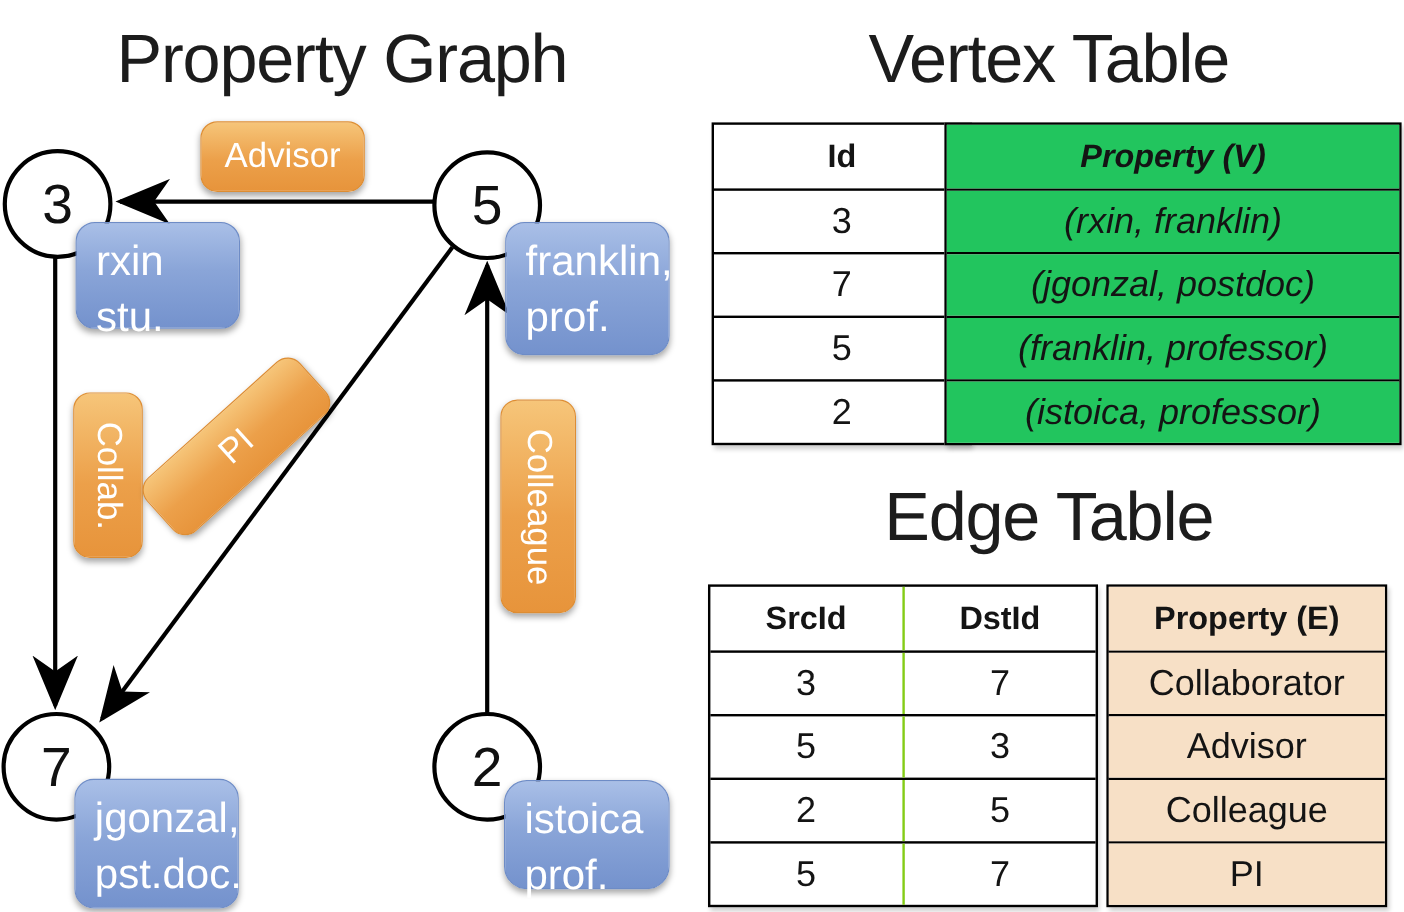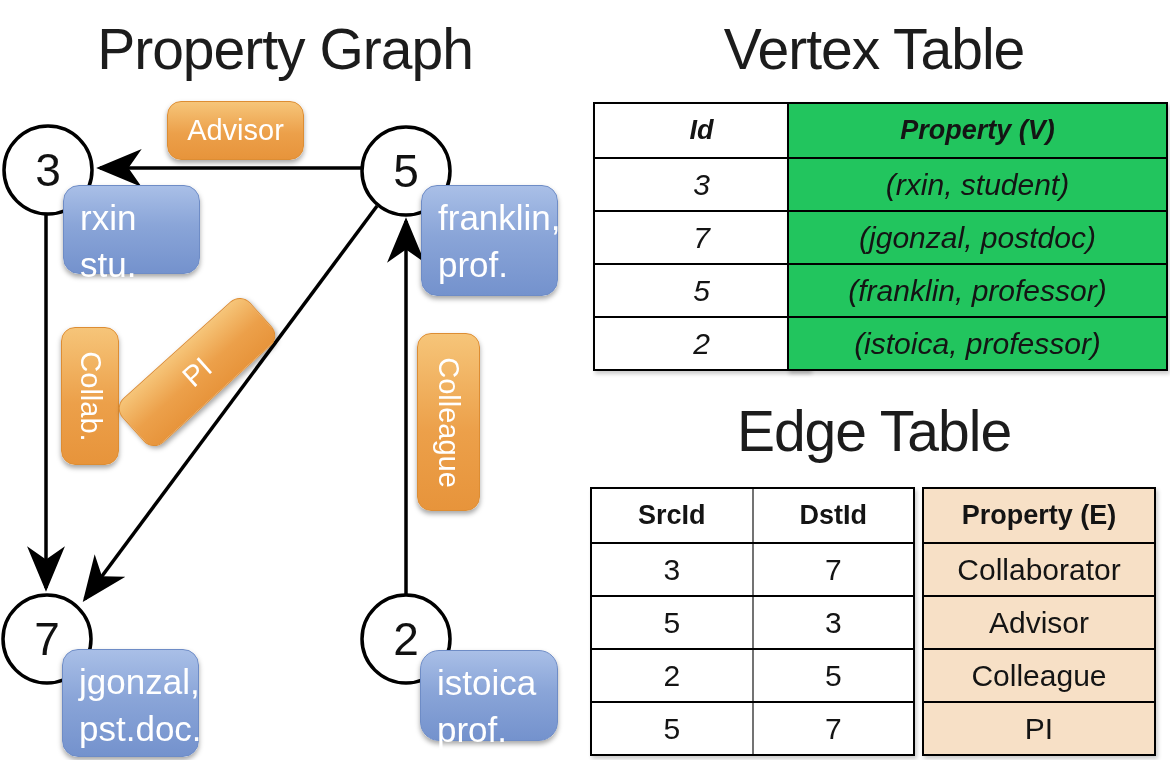--- a/index.html
+++ b/index.html
@@ -46,21 +46,21 @@
   .tbl {
     position:absolute; box-sizing:border-box; border:2px solid #000;
     background:#fff; box-shadow:2px 3px 4px rgba(0,0,0,0.2);
   }
   .tbl .row { box-sizing:border-box; height:53px; border-top:2px solid #000; display:flex; }
   .tbl .row:first-child { border-top:none; }
   .tbl .cell {
     flex:1; display:flex; align-items:center; justify-content:center;
     font-size:30px; color:#141414; white-space:nowrap;
   }
-  .tbl .cell + .cell { border-left:2px solid #737373; }
+  .tbl .cell + .cell { border-left:2px solid #84cc16; }
   .tbl .cell.hdr { font-weight:bold; font-size:27px; }
   .vfill .cell { background:#22c55e;font-style:italic; }
   .efill .cell { background:#f7e0c6; }
 </style>
 </head>
 <body>
 
 <div class="stage">
 
   <div class="title" id="graph-title">Property Graph</div>
@@ -116,21 +116,21 @@
   </div>
   <div class="vbox" style="left:62px; top:649px; width:137px; height:108px;">
     <div>jgonzal,</div>
     <div>pst.doc.</div>
   </div>
   <div class="vbox" style="left:420px; top:650px; width:138px; height:91px;border-radius:19px;">
     <div>istoica</div>
     <div>prof.</div>
   </div>
 
-  <div class="tbl" style="left:593px; top:102px; width:217px;font-style:italic;">
+  <div class="tbl" style="left:593px; top:102px; width:217px;">
     <div class="row">
         <div class="cell hdr">Id</div>
       </div>
     <div class="row">
         <div class="cell">3</div>
       </div>
     <div class="row">
         <div class="cell">7</div>
       </div>
     <div class="row">
@@ -139,21 +139,21 @@
     <div class="row">
         <div class="cell">2</div>
       </div>
   </div>
 
   <div class="tbl vfill" style="left:787px; top:102px; width:381px;">
     <div class="row">
         <div class="cell hdr">Property (V)</div>
       </div>
     <div class="row">
-        <div class="cell">(rxin, student)</div>
+        <div class="cell">(rxin, franklin)</div>
       </div>
     <div class="row">
         <div class="cell">(jgonzal, postdoc)</div>
       </div>
     <div class="row">
         <div class="cell">(franklin, professor)</div>
       </div>
     <div class="row">
         <div class="cell">(istoica, professor)</div>
       </div>

